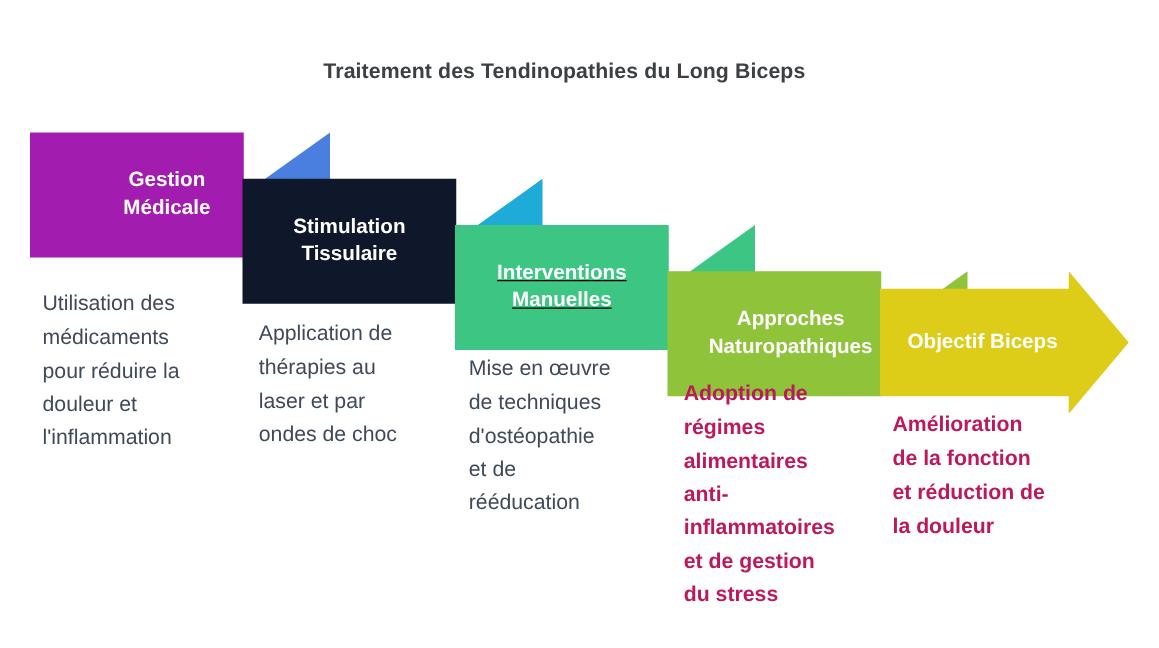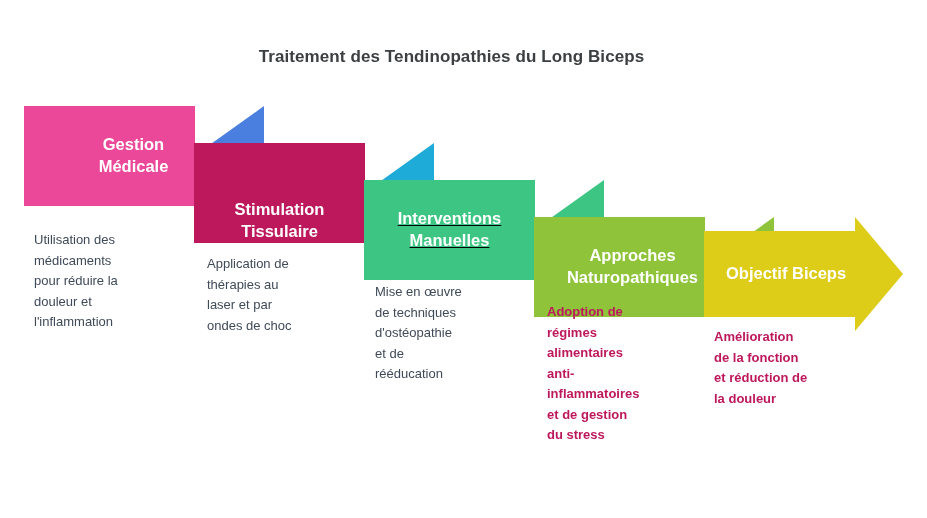--- a/index.html
+++ b/index.html
@@ -71,58 +71,58 @@
     font-size: 16.5px;
     font-weight: bold;
     line-height: 1.33;
     text-align: left;
     padding-left: 22px;
     white-space: pre-line;
   }
 
   .stage-desc {
     position: absolute;
-    font-size: 13px;
+    font-size: 17px;
     line-height: 1.58;
     color: #3f4a58;
     white-space: pre-line;
   }
   .stage-desc.olive {
     color: #be185d;
     font-weight: bold;
   }
 </style>
 </head>
 <body>
 
 <div id="diagram-title">Traitement des Tendinopathies du Long Biceps</div>
 
 <div class="stage" style="left:24px; top:106px; width:245px; height:260px;">
   <div class="banner">
     <svg class="banner-flap" width="245" height="110">
       <polygon points="170,50 240,0 240,50" fill="#4a7fe0"></polygon>
     </svg>
-    <div class="banner-body" style="left:0px; top:0px; width:171px; height:100px; background:#ec4899;padding-left:48px;">
+    <div class="banner-body" style="left:0px; top:0px; width:171px; height:100px; background:#a21caf;padding-left:48px;">
       <div class="banner-label">Gestion
 Médicale</div>
     </div>
   </div>
   <div class="stage-desc" style="left:10px; top:124px; width:150px;">Utilisation des
 médicaments
 pour réduire la
 douleur et
 l'inflammation</div>
 </div>
 
 <div class="stage" style="left:194px; top:143px; width:250px; height:260px;">
   <div class="banner">
     <svg class="banner-flap" width="250" height="110">
       <polygon points="170,50 240,0 240,50" fill="#1fabd8"></polygon>
     </svg>
-    <div class="banner-body" style="left:0px; top:0px; width:171px; height:100px; background:#be185d;align-items:flex-end;">
+    <div class="banner-body" style="left:0px; top:0px; width:171px; height:100px; background:#0f172a;">
       <div class="banner-label">Stimulation
 Tissulaire</div>
     </div>
   </div>
   <div class="stage-desc" style="left:13px; top:111px; width:150px;">Application de
 thérapies au
 laser et par
 ondes de choc</div>
 </div>
 

